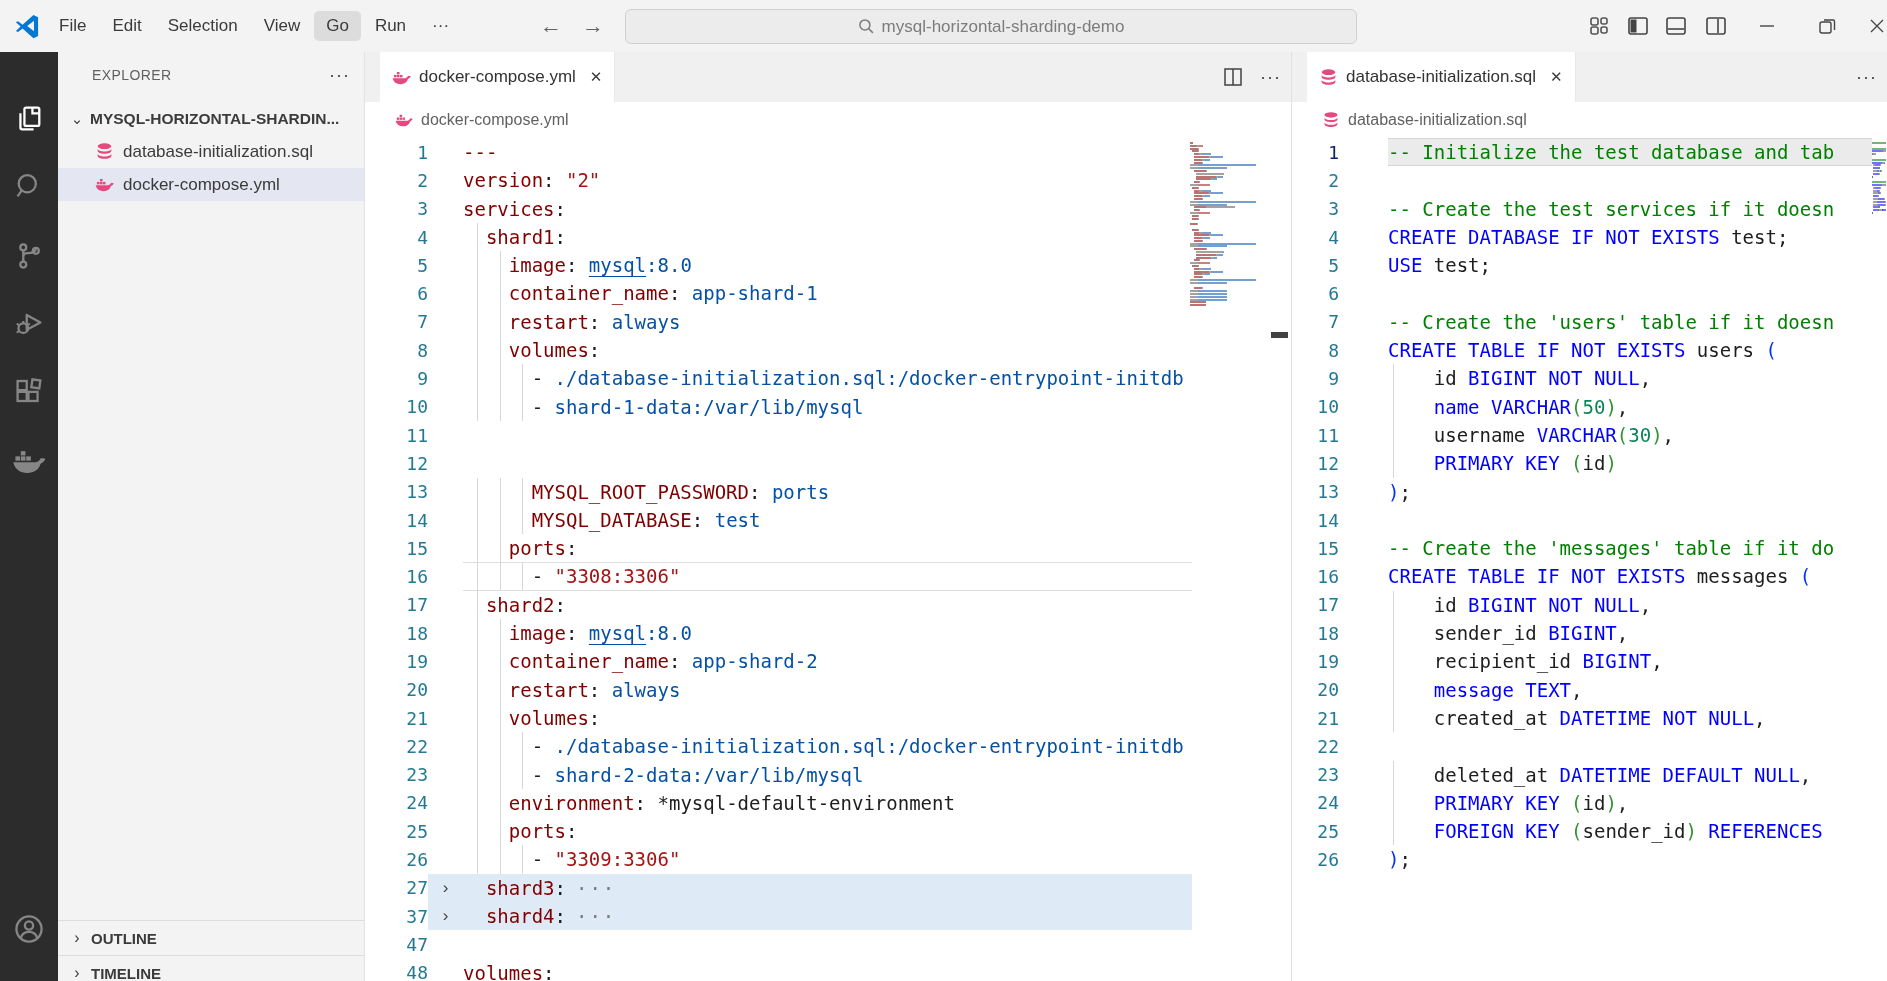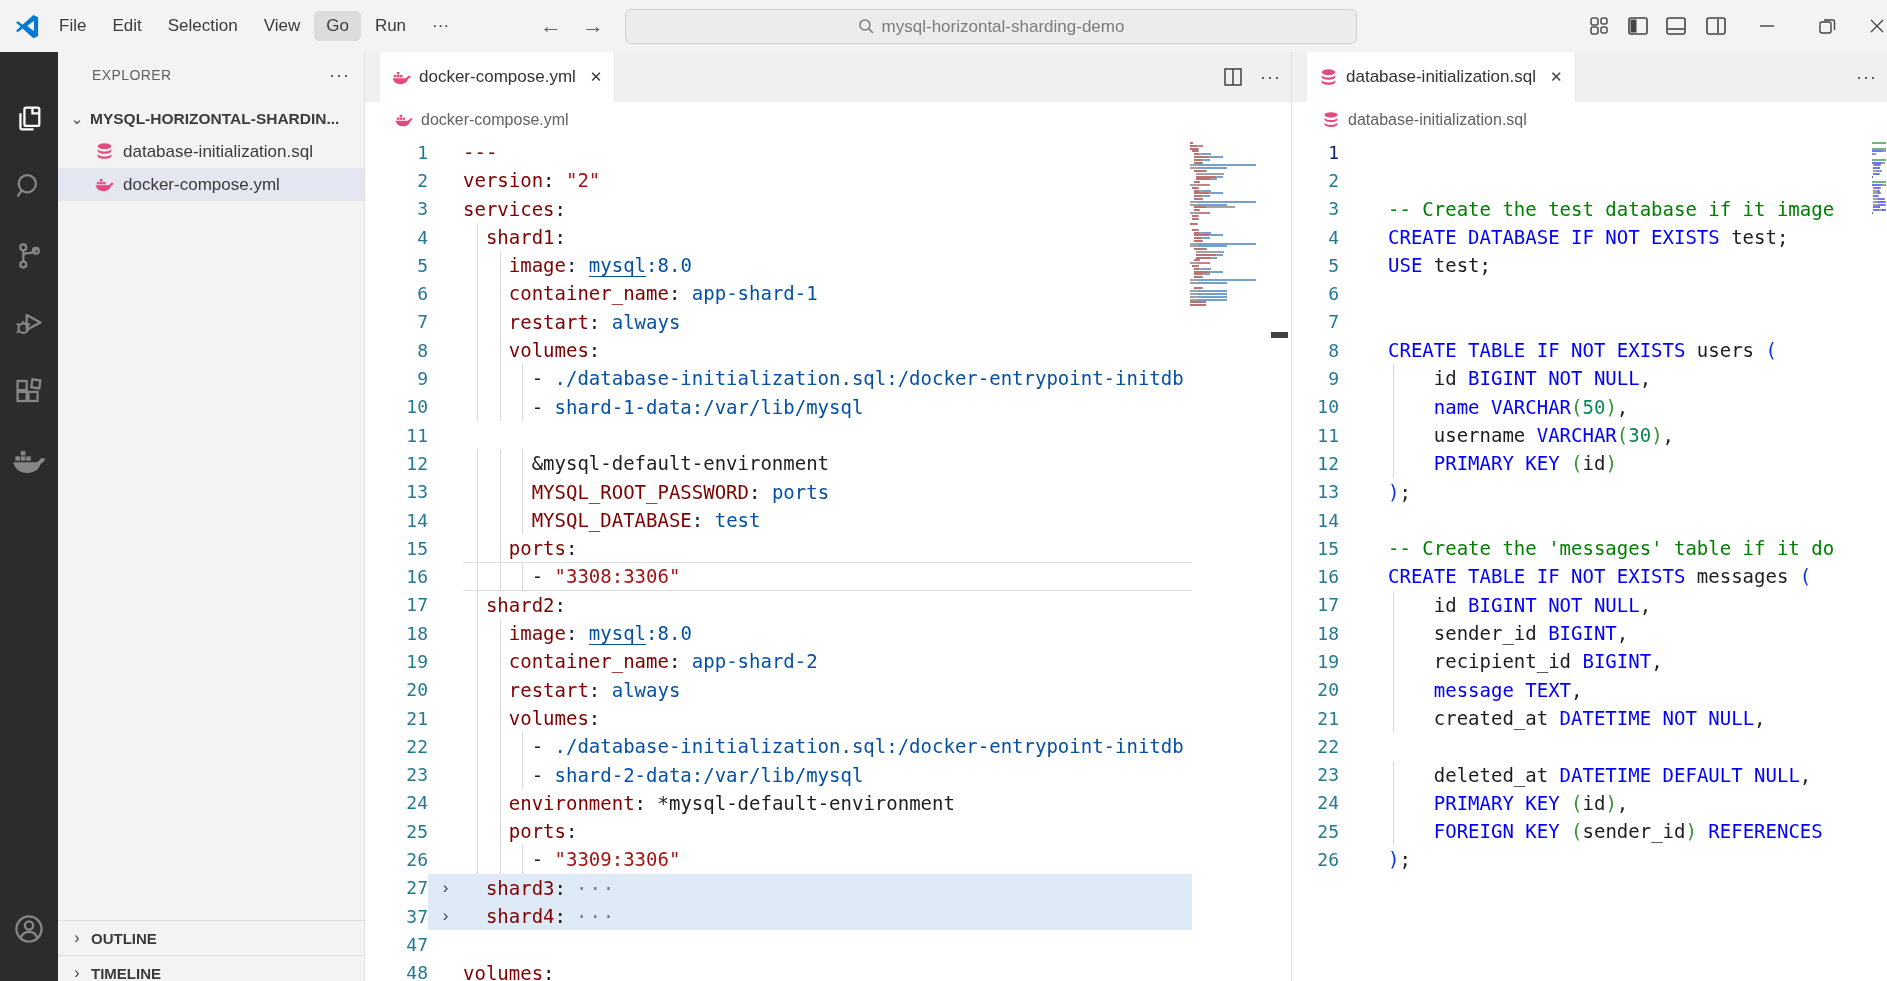--- a/index.html
+++ b/index.html
@@ -353,21 +353,20 @@
             <span class="foldc"></span>
             <div class="ct"><div class="guide" style="left: 13.7px;"></div><div class="guide" style="left: 36.56px;"></div><div class="guide" style="left: 59.42px;"></div><span class="pl">      - </span><span class="yv">shard-1-data:/var/lib/mysql</span></div>
           </div>
           <div class="row">
             <span class="num">11</span>
             <span class="foldc"></span>
           </div>
           <div class="row">
             <span class="num">12</span>
             <span class="foldc"></span>
-            <div class="ct"><div class="guide" style="left: 13.7px;"></div><div class="guide" style="left: 36.56px;"></div><div class="guide" style="left: 59.42px;"></div><span class="pl">      </span><span class="pl">&amp;mysql-default-environment</span></div>
           </div>
           <div class="row">
             <span class="num">13</span>
             <span class="foldc"></span>
             <div class="ct"><div class="guide" style="left: 13.7px;"></div><div class="guide" style="left: 36.56px;"></div><div class="guide" style="left: 59.42px;"></div><span class="pl">      </span><span class="yk">MYSQL_ROOT_PASSWORD</span><span class="pl">: </span><span class="yv">ports</span></div>
           </div>
           <div class="row">
             <span class="num">14</span>
             <span class="foldc"></span>
             <div class="ct"><div class="guide" style="left: 13.7px;"></div><div class="guide" style="left: 36.56px;"></div><div class="guide" style="left: 59.42px;"></div><span class="pl">      </span><span class="yk">MYSQL_DATABASE</span><span class="pl">: </span><span class="yv">test</span></div>
@@ -762,49 +761,51 @@
             <path d="M2.8 12.4 c0 1.6 3.2 2.9 7.2 2.9 s7.2-1.3 7.2-2.9 v2.3 c0 1.7 -3.2 3 -7.2 3 s-7.2-1.3 -7.2-3z" fill="#e5497d"></path>
           </svg>
         </span>
         <span>database-initialization.sql</span>
       </div>
       <div class="code">
         <div class="rows">
           <div class="row cb">
             <span class="num act">1</span>
             <span class="foldc"></span>
+            <div class="ct"><span class="cm">-- Initialize the test database and tab</span></div>
           </div>
           <div class="row">
             <span class="num">2</span>
             <span class="foldc"></span>
             <div class="ct"></div>
           </div>
           <div class="row">
             <span class="num">3</span>
             <span class="foldc"></span>
-            <div class="ct"><span class="cm">-- Create the test database if it image</span></div>
+            <div class="ct"><span class="cm">-- Create the test services if it doesn</span></div>
           </div>
           <div class="row">
             <span class="num">4</span>
             <span class="foldc"></span>
             <div class="ct"><span class="kw">CREATE DATABASE IF NOT EXISTS </span><span class="pl">test</span><span class="pl">;</span></div>
           </div>
           <div class="row">
             <span class="num">5</span>
             <span class="foldc"></span>
             <div class="ct"><span class="kw">USE </span><span class="pl">test</span><span class="pl">;</span></div>
           </div>
           <div class="row">
             <span class="num">6</span>
             <span class="foldc"></span>
             <div class="ct"></div>
           </div>
           <div class="row">
             <span class="num">7</span>
             <span class="foldc"></span>
+            <div class="ct"><span class="cm">-- Create the 'users' table if it doesn</span></div>
           </div>
           <div class="row">
             <span class="num">8</span>
             <span class="foldc"></span>
             <div class="ct"><span class="kw">CREATE TABLE IF NOT EXISTS </span><span class="pl">users </span><span class="b1">(</span></div>
           </div>
           <div class="row">
             <span class="num">9</span>
             <span class="foldc"></span>
             <div class="ct"><div class="guide" style="left: 5px;"></div><span class="pl">    </span><span class="pl">id </span><span class="kw">BIGINT NOT NULL</span><span class="pl">,</span></div>

